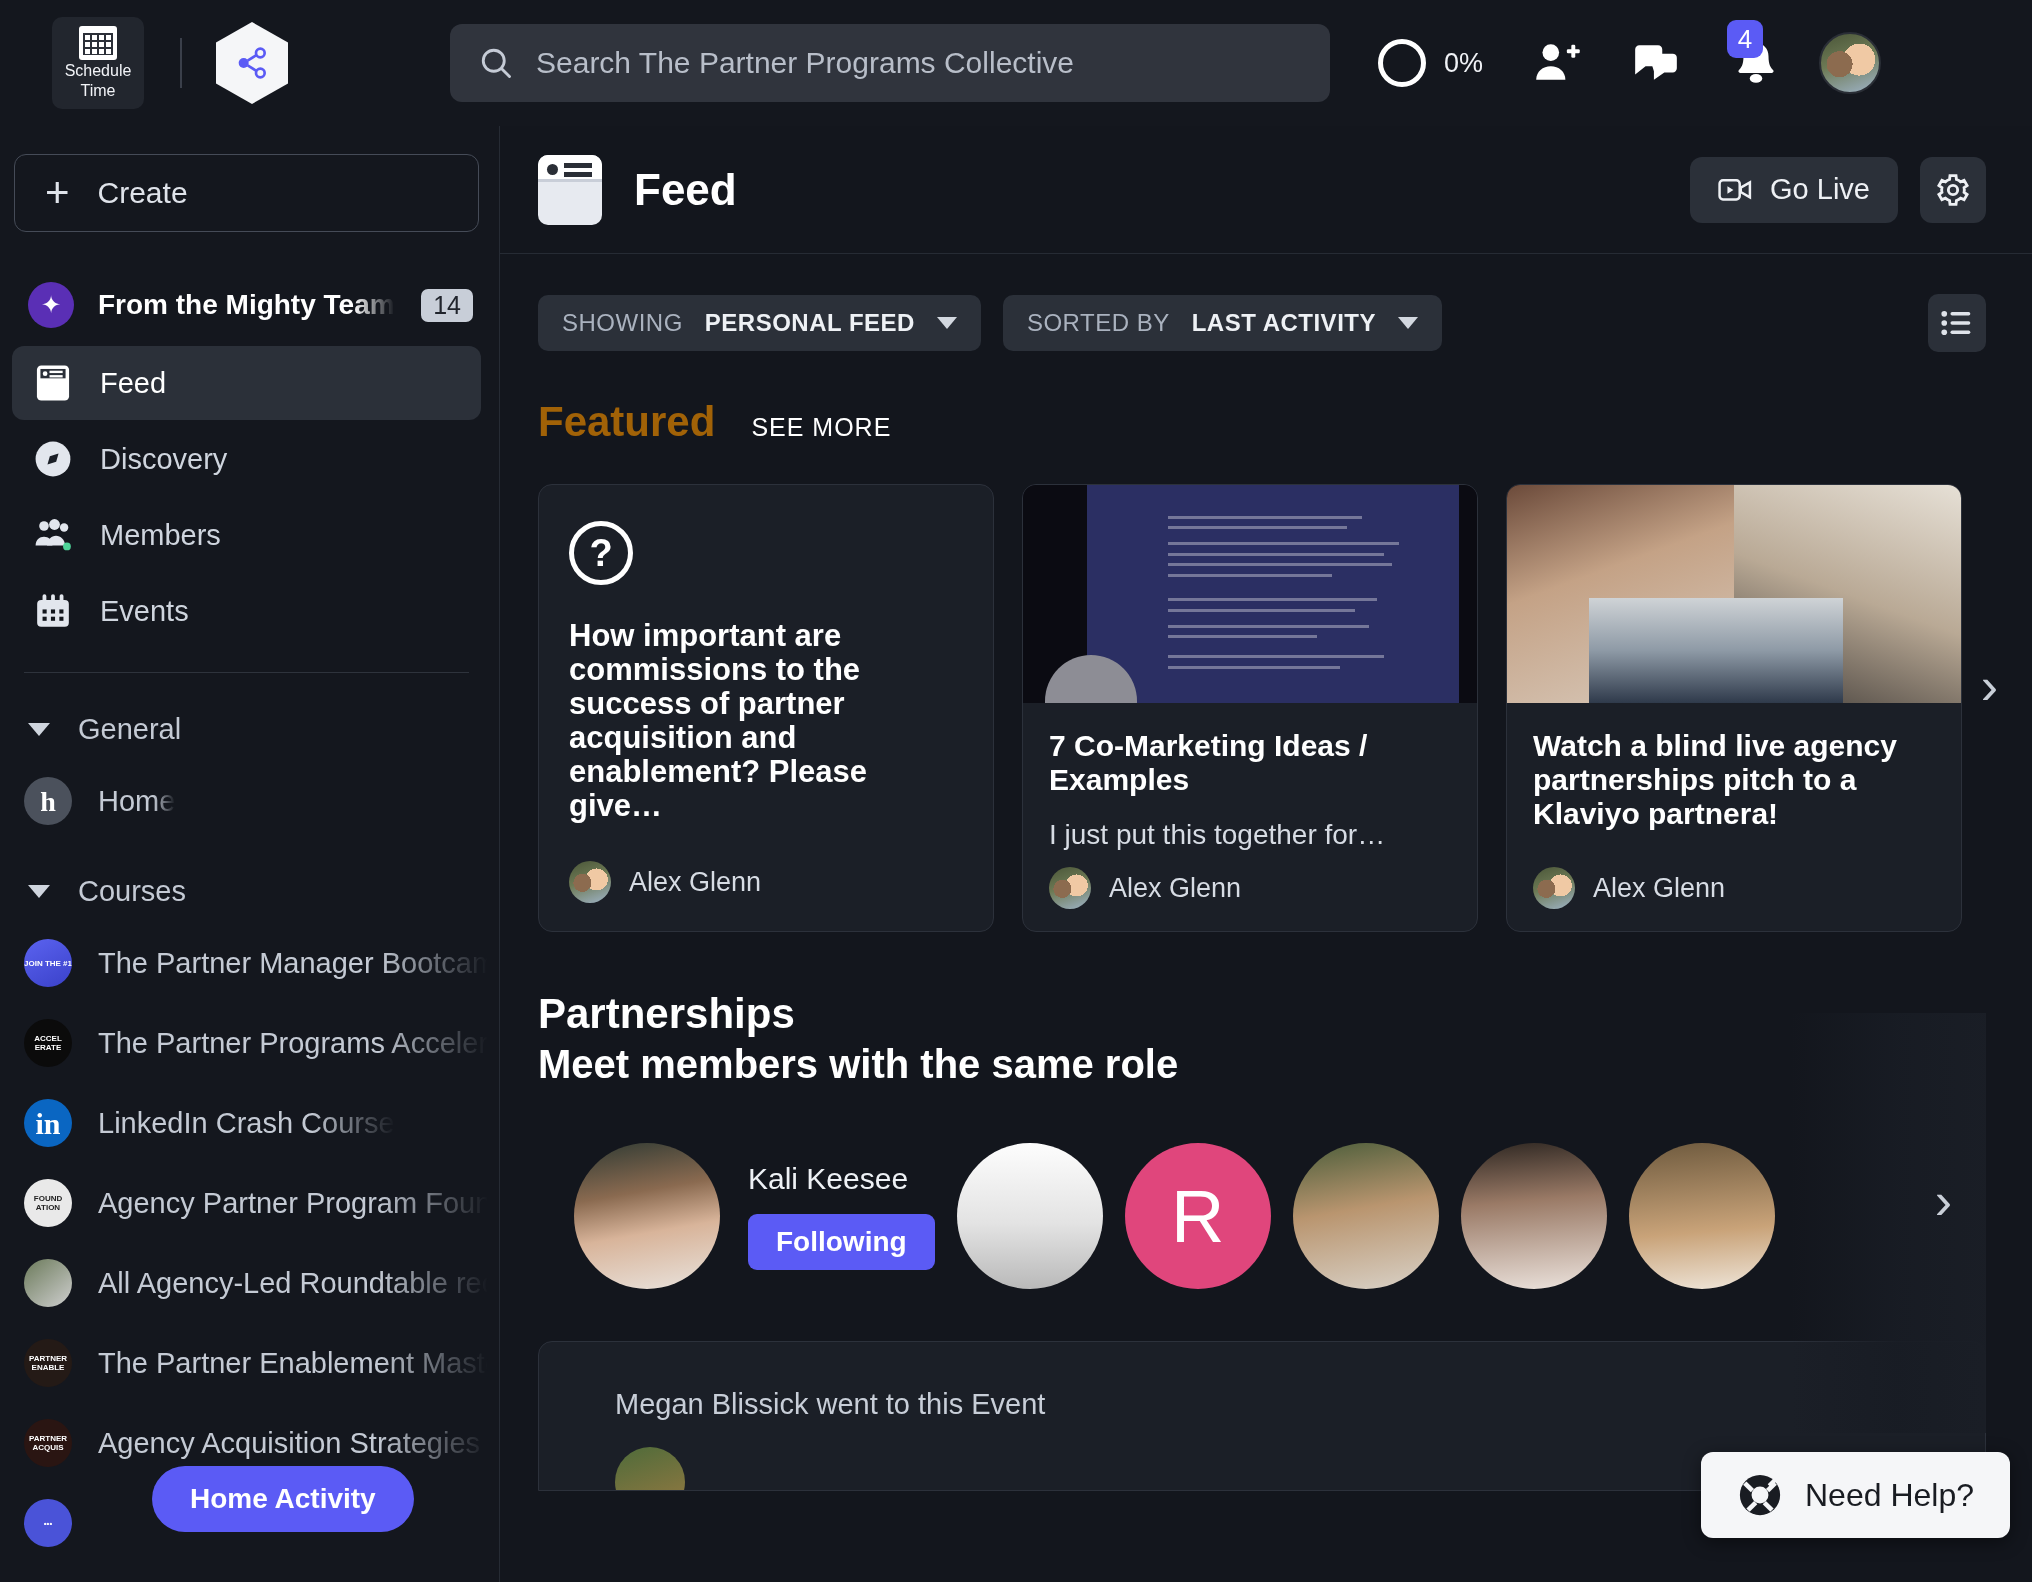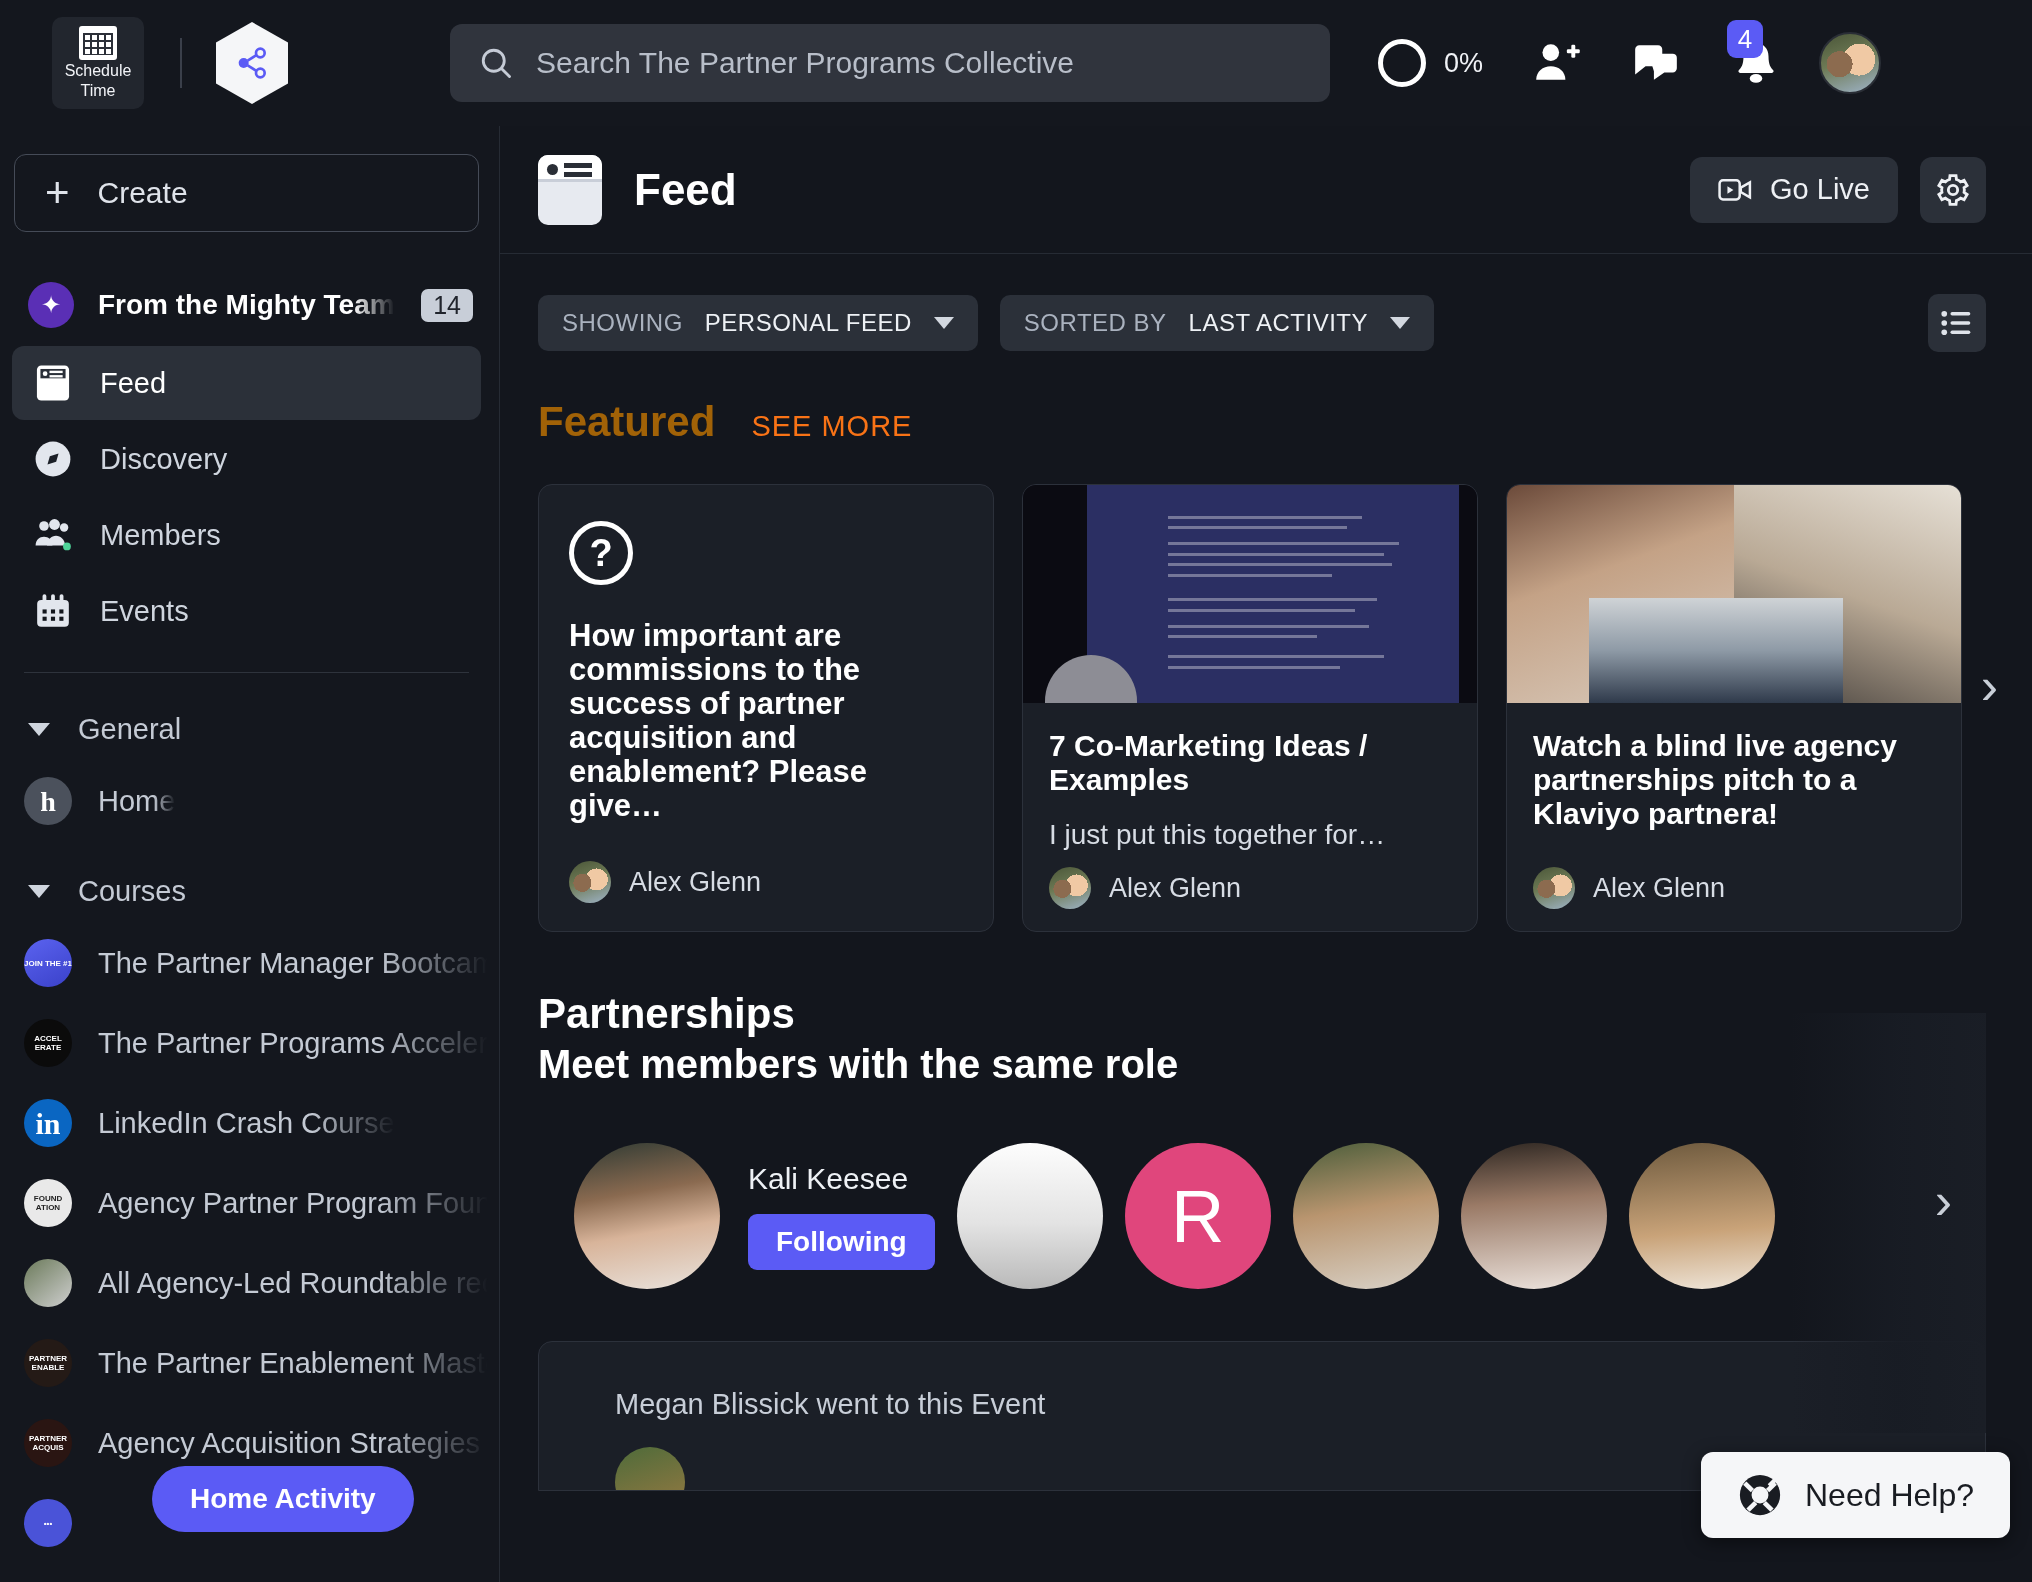--- a/index.html
+++ b/index.html
@@ -187,31 +187,31 @@
   }
 
   .content { flex: 1; overflow: hidden; padding: 40px 46px 0 38px; position: relative; }
 
   .filters { display: flex; align-items: center; gap: 22px; }
   .chip {
     background: #2b3039; border-radius: 10px; height: 56px;
     display: flex; align-items: center; gap: 22px; padding: 0 24px;
     font-size: 24px; color: #aab2bf; letter-spacing: .5px;
   }
-  .chip b { color: #eef1f5; font-weight: normal; }
+  .chip b { color: #eef1f5; font-weight: bold; }
   .chip .dn { width:0; height:0; border-left: 10px solid transparent; border-right: 10px solid transparent; border-top: 12px solid #d3d8e0; }
   .listview-btn {
     margin-left: auto; width: 58px; height: 58px; border-radius: 10px; background: #2b3039;
     display: flex; align-items: center; justify-content: center;
   }
   .filters-row { display: flex; align-items: center; }
 
   .sec-head { display: flex; align-items: baseline; gap: 36px; margin-top: 46px; }
   .sec-title { font-size: 42px; font-weight: bold; color: #a16207; }
-  .see-more { font-size: 29px; color: #f97316; letter-spacing: 1px; }
+  .see-more { font-size: 25px; color: #ffffff; letter-spacing: 1px; }
 
   .cards { display: flex; gap: 28px; margin-top: 38px; position: relative; }
   .card {
     width: 456px; height: 448px; flex: 0 0 456px;
     background: #1b1f27; border: 1px solid #2c313b; border-radius: 14px;
     overflow: hidden; display: flex; flex-direction: column;
   }
   .card.q { padding: 36px 30px 28px 30px; }
   .qmark {
     width: 64px; height: 64px; border-radius: 50%; border: 5px solid #fff;

